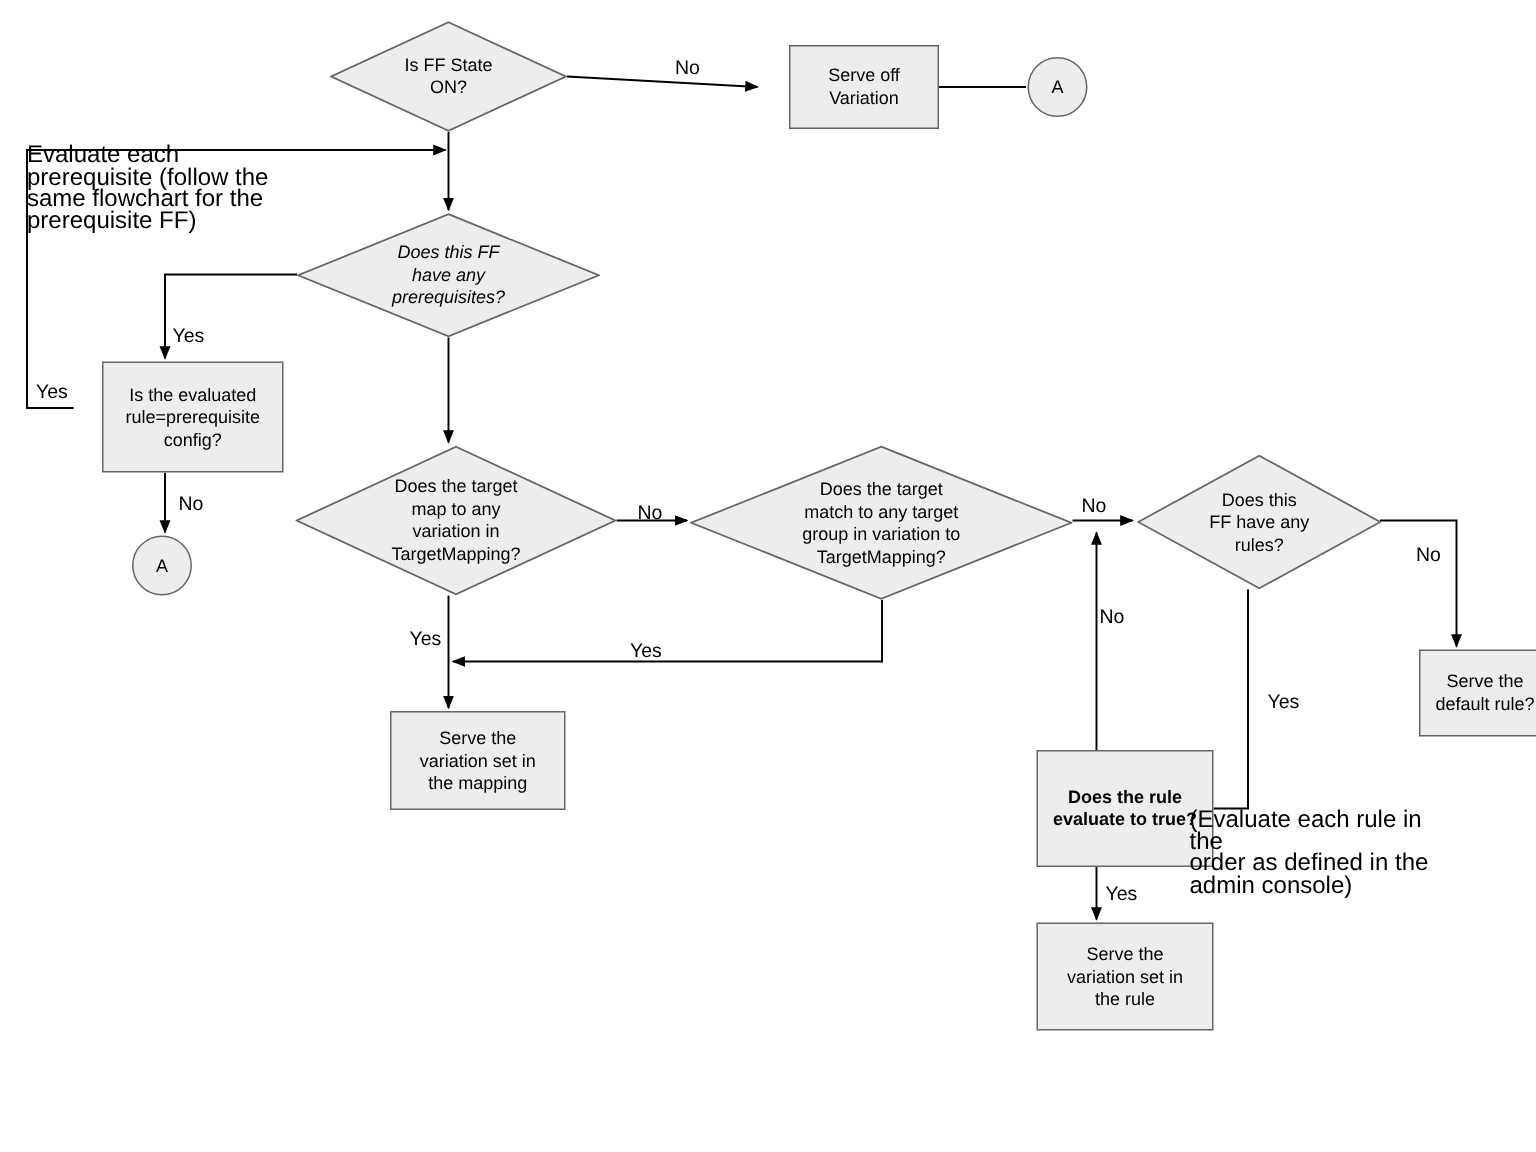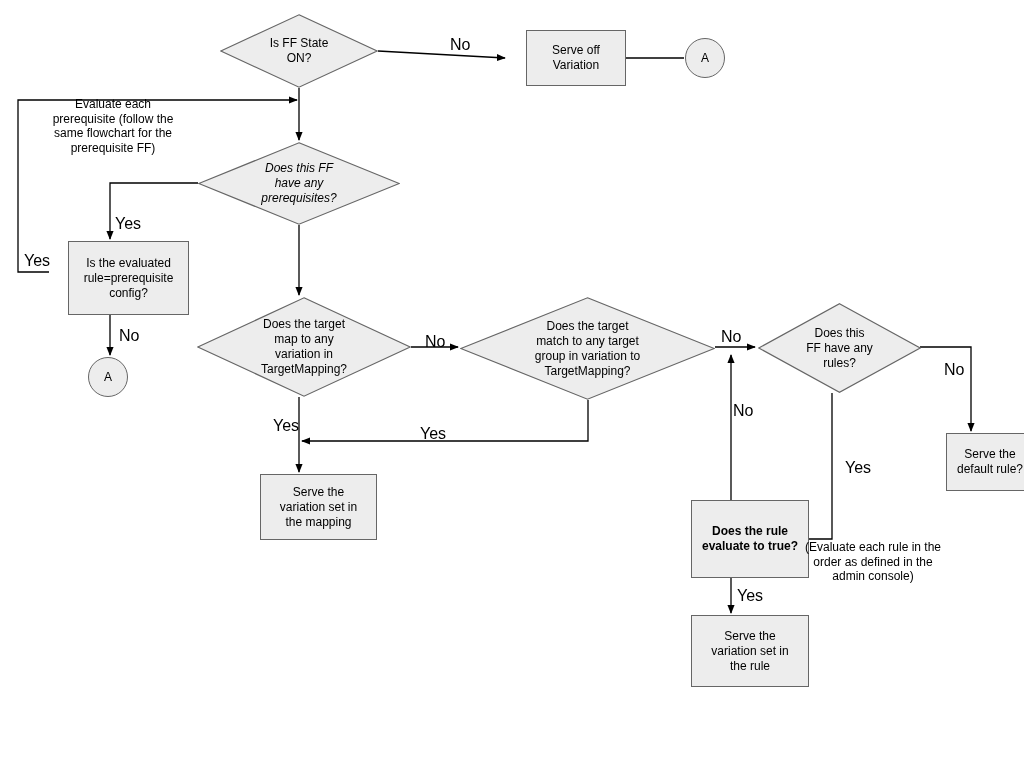--- a/index.html
+++ b/index.html
@@ -69,33 +69,32 @@
     text-align: center;
     font-size: 12px;
     line-height: 15px;
     color: #000000;
     white-space: pre-line;
     padding: 0 6px;
     box-sizing: border-box;
   }
   .edge-label {
     position: absolute;
-    font-size: 16px;
+    font-size: 13px;
     line-height: 14px;
     color: #000000;
     background: transparent;
     white-space: nowrap;
   }
   .note {
     position: absolute;
-    font-size: 12px;
+    font-size: 16px;
     line-height: 14.5px;
     color: #000000;
     white-space: pre-line;
-    text-align: center;
   }
 </style>
 </head>
 <body>
 
 <div id="canvas">
 
   <svg id="edges" viewBox="0 0 1024 768" xmlns="http://www.w3.org/2000/svg">
     <defs>
       <marker id="arrow" viewBox="0 0 10 10" refX="9" refY="5" markerWidth="7" markerHeight="7" orient="auto-start-reverse">

